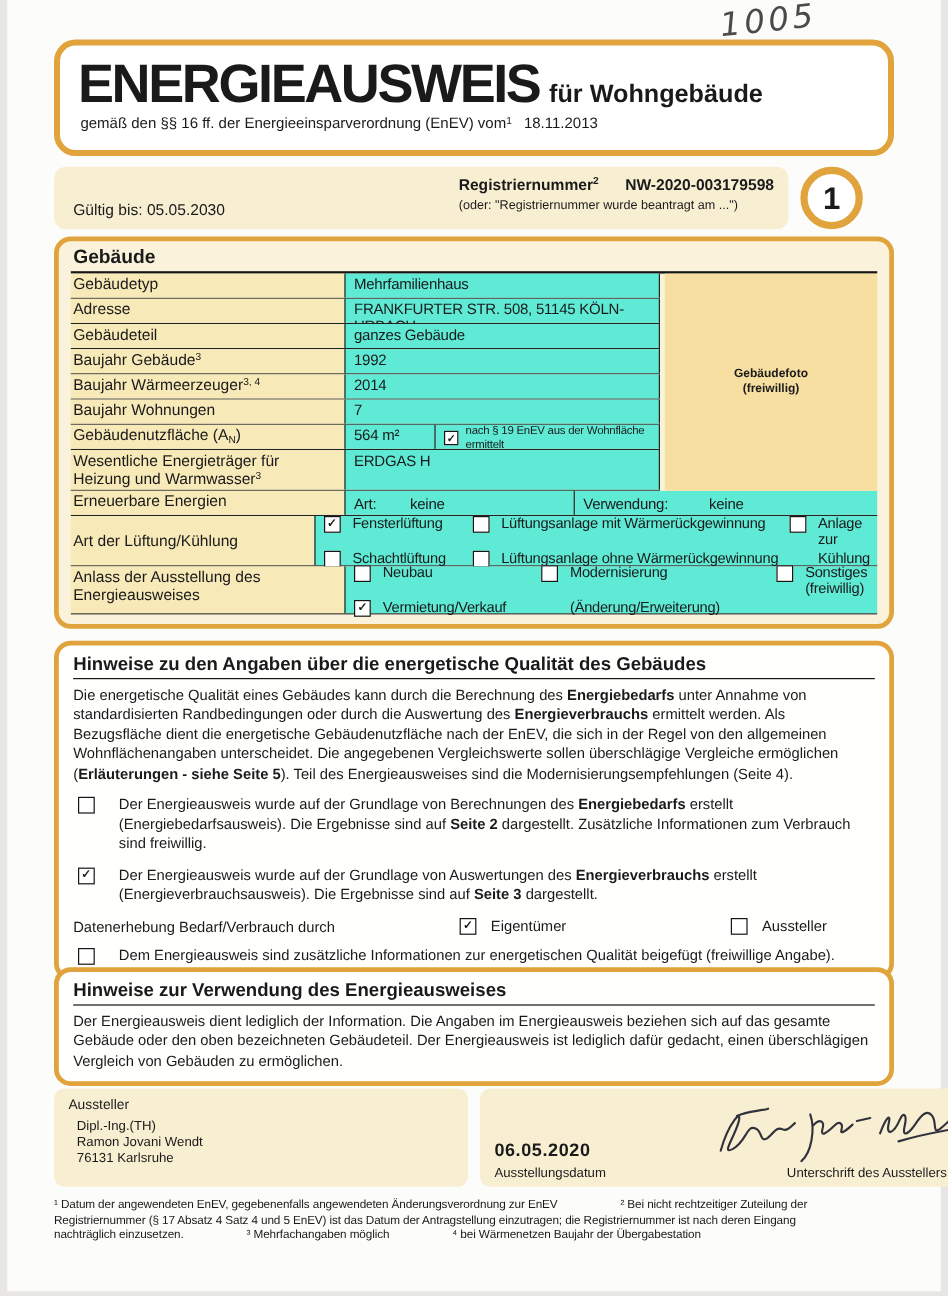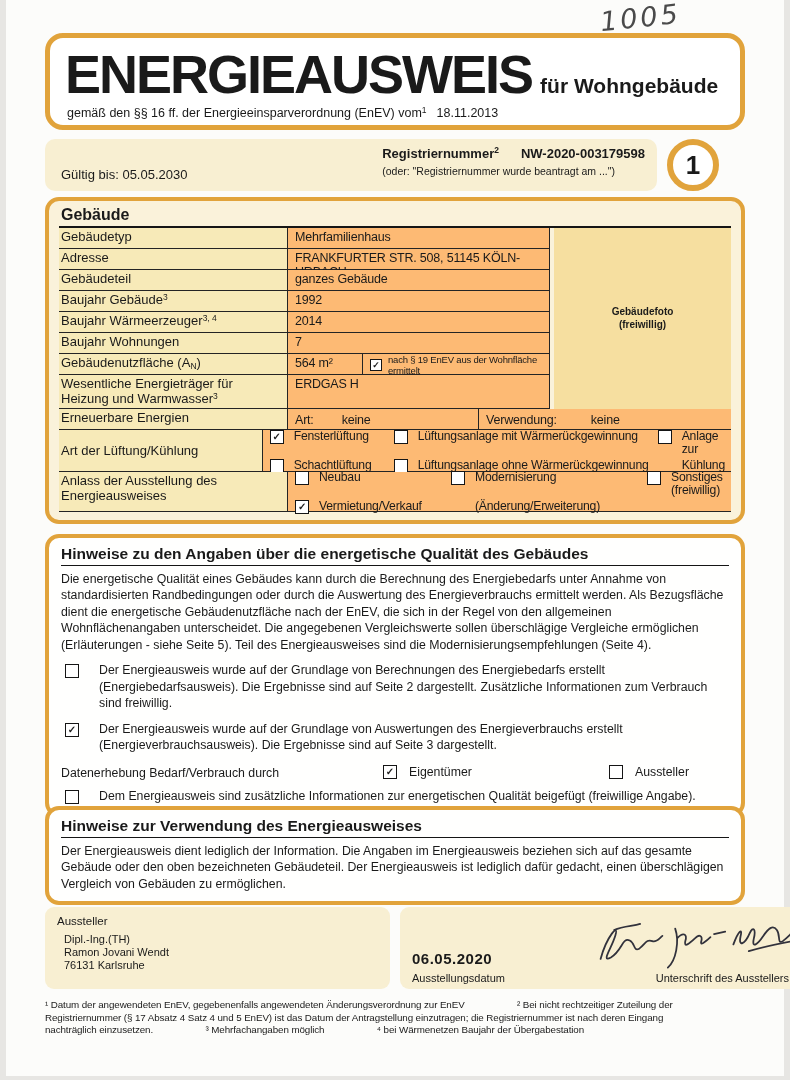--- a/index.html
+++ b/index.html
@@ -1,25 +1,25 @@
 <!DOCTYPE html>
 <html><head>
 <meta charset="utf-8">
 <style>
   html,body{margin:0;padding:0;}
   body{width:790px;height:1080px;background:#e7e6e3;font-family:"Liberation Sans",sans-serif;color:#1a1a1a;position:relative;overflow:hidden;}
   .page{position:absolute;left:6px;top:0;width:778px;height:1076px;background:#fcfcfa;}
   .abs{position:absolute;box-sizing:border-box;}
-  b{font-weight:normal;}
+  b{font-weight:bold;}
   
   .handwritten{left:594px;top:2px;font-family:"DejaVu Sans",sans-serif;font-style:italic;font-size:27px;color:#4a4a4a;transform:rotate(-6deg);letter-spacing:3px;}
   
   .title-box{left:39px;top:33px;width:700px;height:97px;border:5px solid #E1A33B;border-radius:18px;background:#fff;}
   .title-line{margin:8px 0 0 15px;white-space:nowrap;}
-  .main-title{font-size:54px;font-weight:bold;letter-spacing:-2px;line-height:1.05;}
+  .main-title{font-size:45px;font-weight:bold;letter-spacing:-2px;line-height:1.05;}
   .title-suffix{font-size:21px;font-weight:bold;margin-left:8px;}
   .subtitle{margin:3px 0 0 17px;font-size:12.5px;}
   .subtitle .date{margin-left:10px;}
   sup.sup{font-size:8.5px;vertical-align:top;line-height:1;}
   sub.sub{font-size:8.5px;vertical-align:baseline;position:relative;top:2px;}
   
   .registry-box{left:39px;top:139px;width:612px;height:52px;background:#F8EFD2;border-radius:10px;}
   .valid-until{position:absolute;left:16px;bottom:9px;font-size:13px;margin-top:16px;}
   .registry-right{position:absolute;right:12px;top:7px;}
   .registry-line1{font-size:13px;font-weight:bold;white-space:nowrap;}
@@ -34,21 +34,21 @@
   .gtable{position:relative;width:672px;}
   .grow{display:flex;border-bottom:1px solid #242424;align-items:stretch;box-sizing:border-box;}
   .grow.w{width:491px;}
   .grow.full{width:672px;}
   .rs{height:21px;}
   .r8{height:34px;}
   .re{height:21px;}
   .rl{height:42px;}
   .ra{height:40px;}
   .gl{width:228px;box-sizing:border-box;padding:2px 4px 0 2px;font-size:13px;background:#F7EAB8;line-height:1.15;}
-  .gv{flex:1;background:#fdba74;border-left:1px solid #242424;padding:2px 6px 0 7px;font-size:12.5px;box-sizing:border-box;letter-spacing:-0.2px;}
+  .gv{flex:1;background:#5eead4;border-left:1px solid #242424;padding:2px 6px 0 7px;font-size:12.5px;box-sizing:border-box;letter-spacing:-0.2px;}
   .grow.w .gv:last-child{border-right:1px solid #242424;}
   .gv-m2{flex:0 0 75px;}
   .gcheck{display:flex;align-items:center;gap:6px;}
   .gcheck-label{font-size:9.5px;letter-spacing:-0.2px;}
   .gphoto{position:absolute;top:0;right:0;width:177px;height:181px;background:#F6DFA0;display:flex;flex-direction:column;align-items:center;justify-content:center;font-size:10px;font-weight:bold;line-height:1.25;}
   .cb{display:inline-block;width:12px;height:12px;border:1.3px solid #151515;font-size:10px;line-height:12px;font-weight:bold;text-align:center;box-sizing:content-box;background:#fff;flex-shrink:0;}
   .cb-s{width:10px;height:10px;font-size:9px;line-height:10px;}
   .gsplit{flex:0 0 191px;display:flex;align-items:center;gap:28px;}
   .gsplit2{display:flex;align-items:center;gap:34px;}
   .optgrid{display:grid;align-content:center;row-gap:3px;font-size:12.2px;line-height:1.1;}

